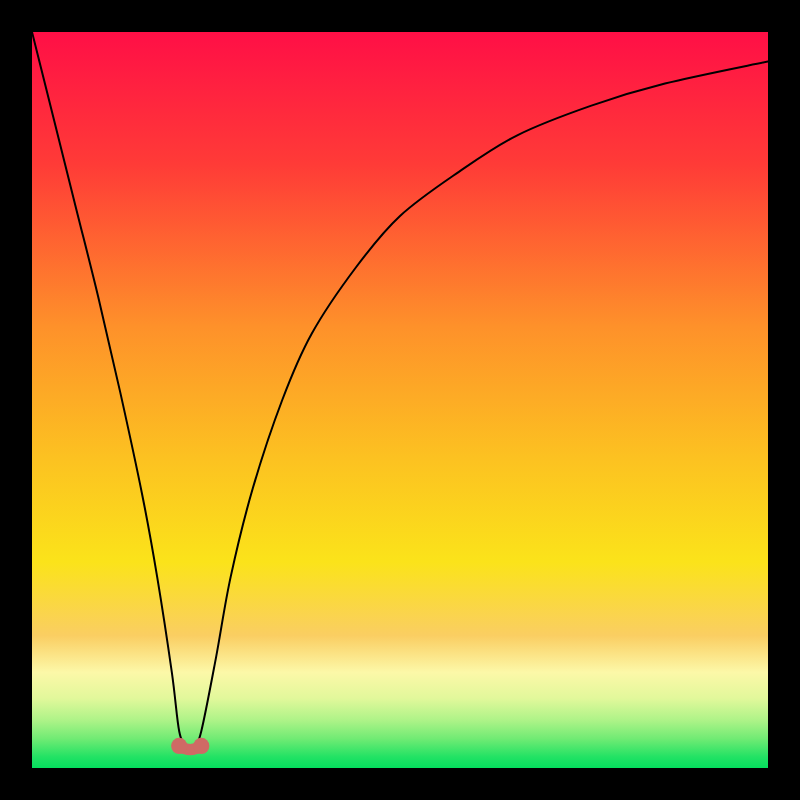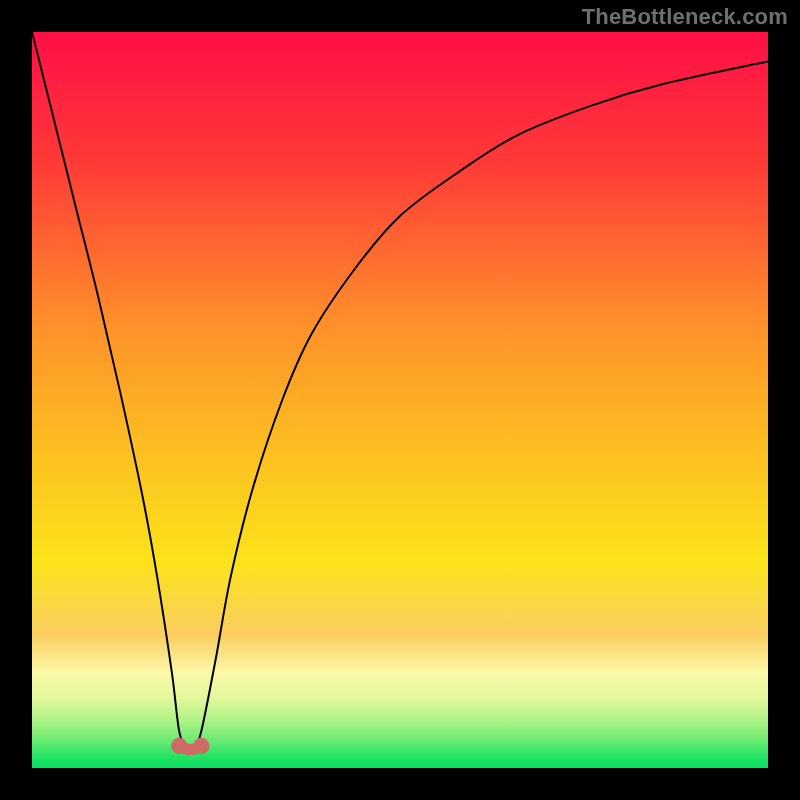--- a/index.html
+++ b/index.html
@@ -73,14 +73,13 @@
     <svg class="curve" viewBox="0 0 100 100" preserveAspectRatio="none">
       <path id="curve-path" fill="none" stroke="#000" stroke-width="0.35" stroke-linecap="round" vector-effect="non-scaling-stroke" style="stroke-width:2px" d="M 0 0 C 0.5 2, 2 8, 3 12 C 4 16, 5 20, 6 24 C 7 28, 8 31.833333333333332, 9 36 C 10 40.166666666666664, 11 44.5, 12 49 C 13 53.5, 14.166666666666666 58.833333333333336, 15 63 C 15.833333333333334 67.16666666666667, 16.333333333333332 70, 17 74 C 17.666666666666668 78, 18.5 83.5, 19 87 C 19.5 90.5, 19.666666666666668 93.33333333333333, 20 95 C 20.333333333333332 96.66666666666667, 20.666666666666668 96.66666666666667, 21 97 C 21.333333333333332 97.33333333333333, 21.666666666666668 97.33333333333333, 22 97 C 22.333333333333332 96.66666666666667, 22.5 97, 23 95 C 23.5 93, 24.333333333333332 88.5, 25 85 C 25.666666666666668 81.5, 26.166666666666668 77.83333333333333, 27 74 C 27.833333333333332 70.16666666666667, 28.833333333333332 66, 30 62 C 31.166666666666668 58, 32.666666666666664 53.5, 34 50 C 35.333333333333336 46.5, 36.333333333333336 44, 38 41 C 39.666666666666664 38, 42 34.666666666666664, 44 32 C 46 29.333333333333332, 47.666666666666664 27.166666666666668, 50 25 C 52.333333333333336 22.833333333333332, 55.333333333333336 20.833333333333332, 58 19 C 60.666666666666664 17.166666666666668, 63 15.5, 66 14 C 69 12.5, 72.66666666666667 11.166666666666666, 76 10 C 79.33333333333333 8.833333333333334, 82 8, 86 7 C 90 6, 97.66666666666667 4.5, 100 4"></path>
       <path id="low-arc" fill="none" stroke="#cf6a65" stroke-linecap="round" vector-effect="non-scaling-stroke" style="stroke-width:11px" d="M 20 97 Q 21.5 98 23 97"></path>
       <g id="markers">
           <circle cx="20" cy="97" r="1.1" fill="#cf6a65"></circle>
           <circle cx="23" cy="97" r="1.1" fill="#cf6a65"></circle>
         </g>
     </svg>
   </div>
 
-  <div class="watermark">TheBottleneck.com</div>
 </div>
 
 </body></html>

